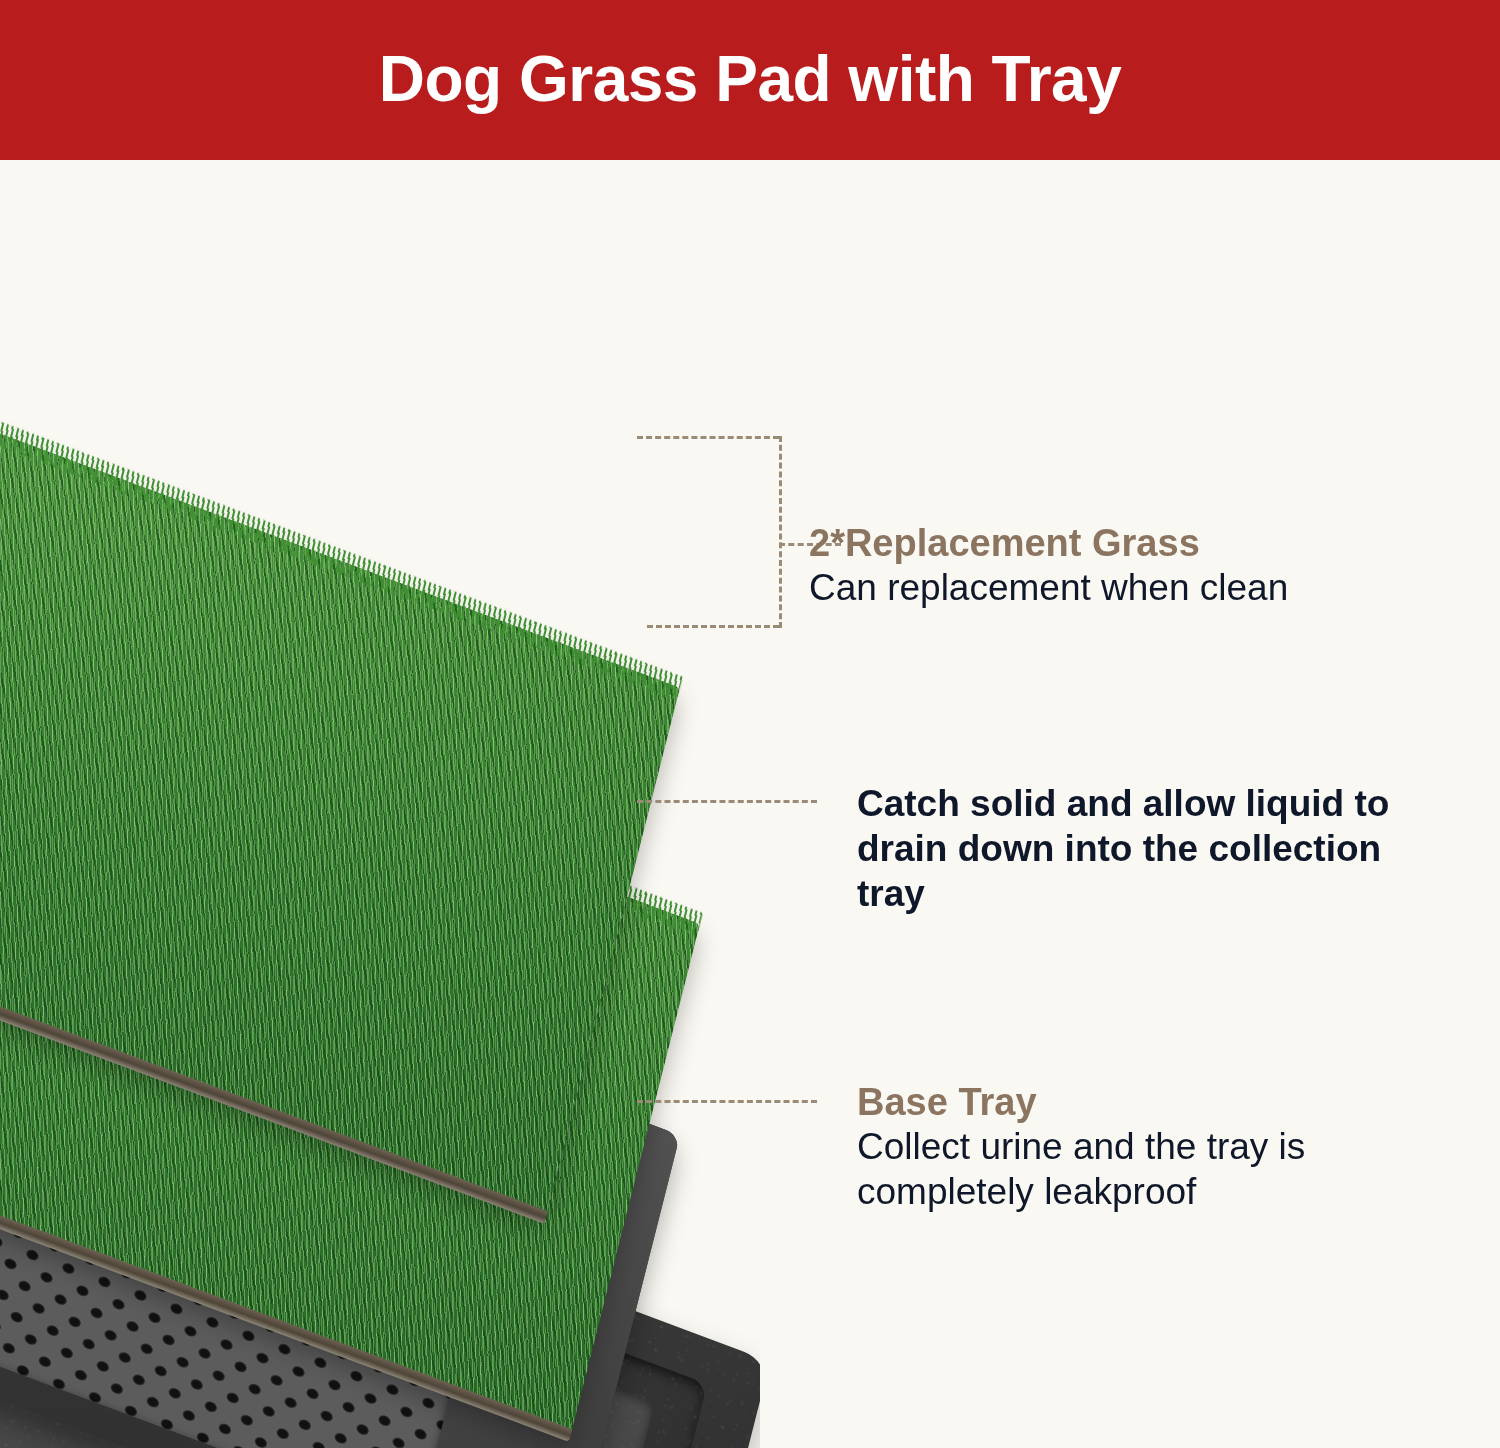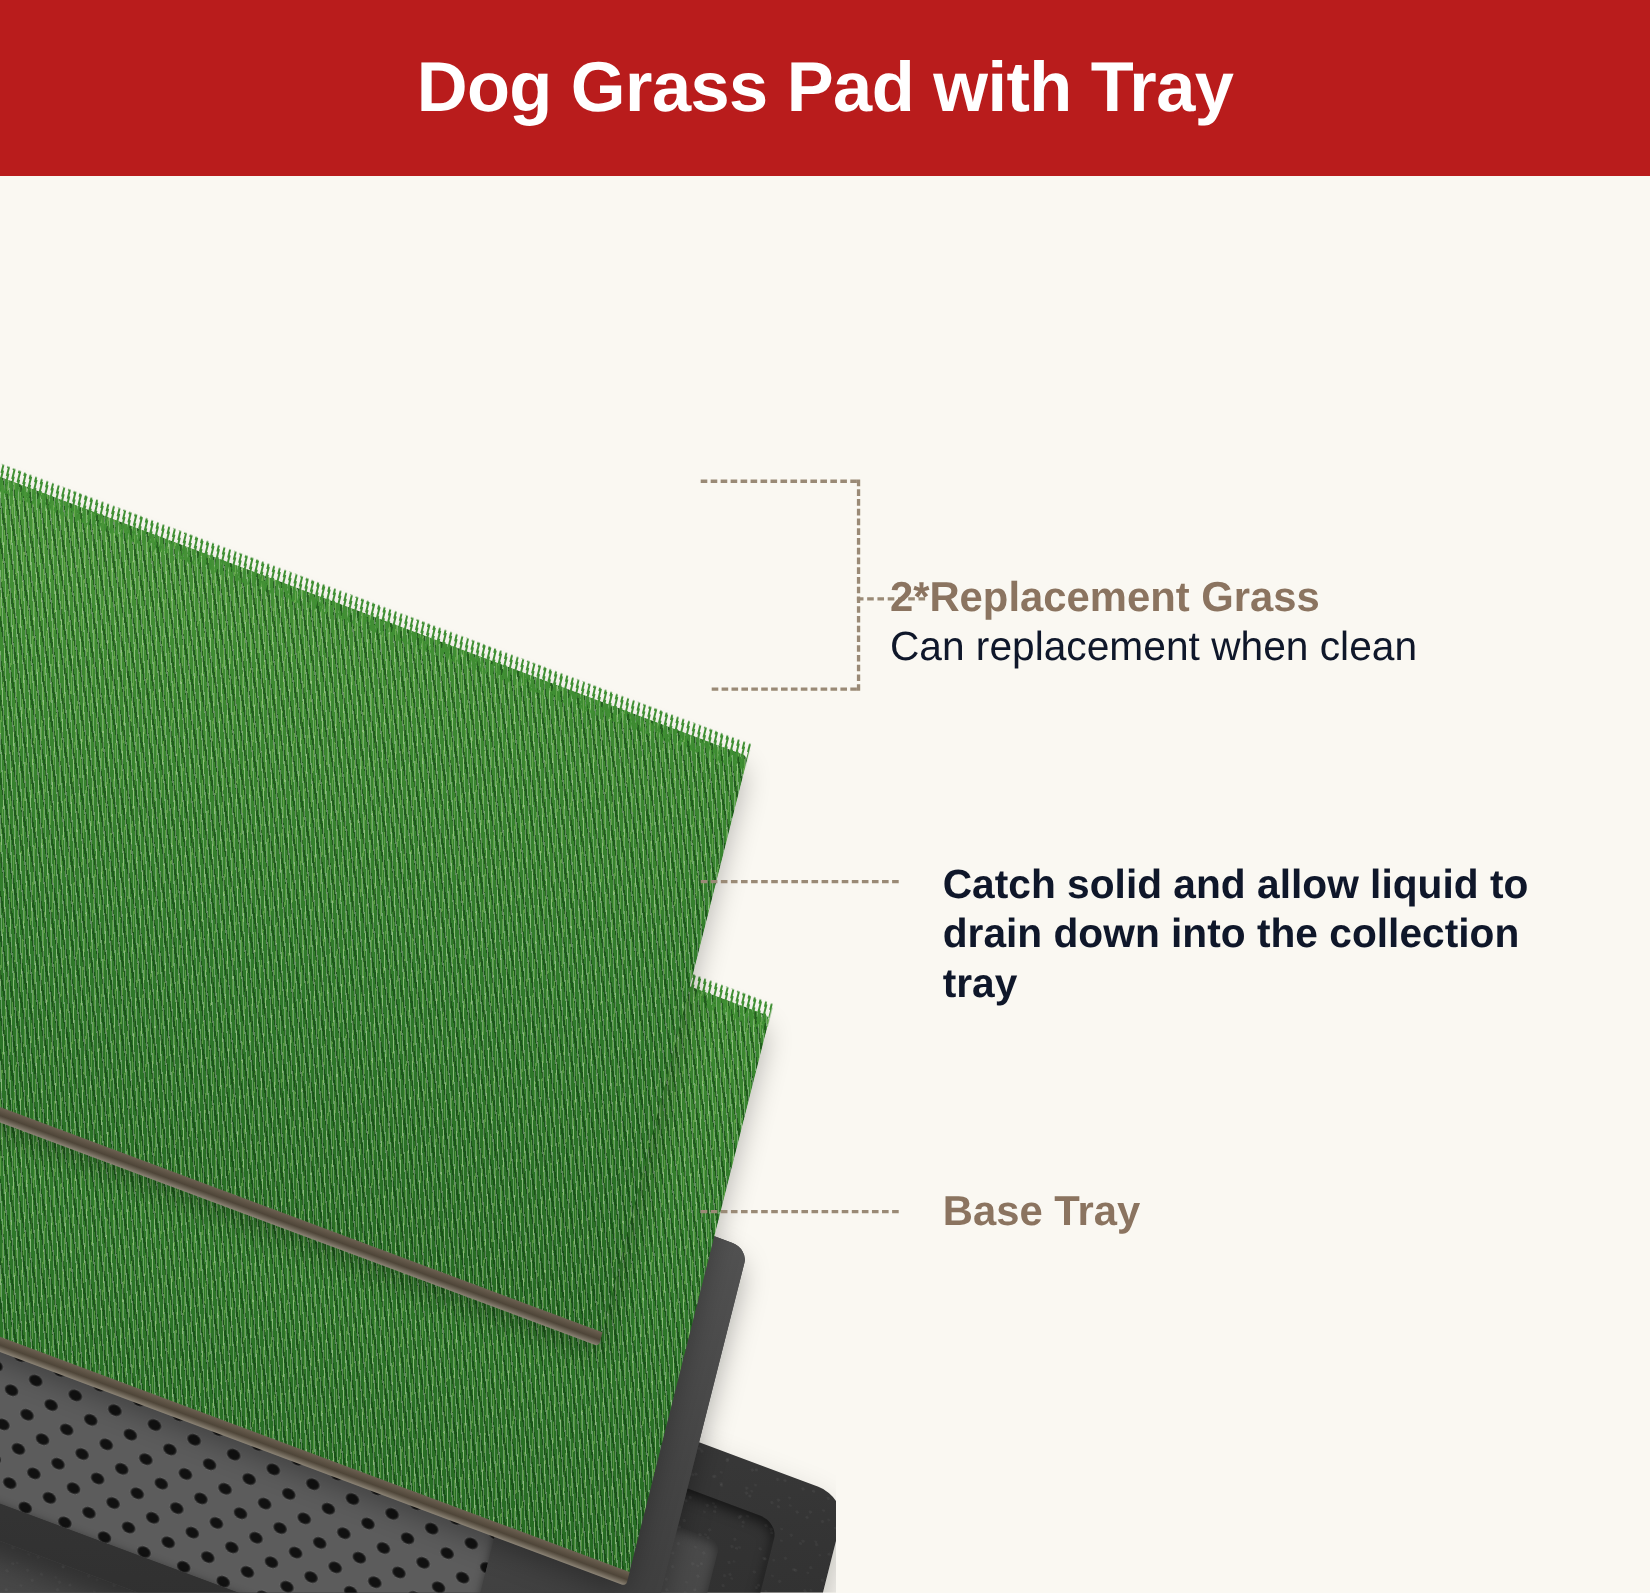--- a/index.html
+++ b/index.html
@@ -215,13 +215,14 @@
   <div class="c-head">2*Replacement Grass</div>
   <div class="c-body">Can replacement when clean</div>
 </div>
 
 <div class="callout callout-2">
   <div class="c-body" style="width:600px;font-weight:bold;">Catch solid and allow liquid to drain down into the collection tray</div>
 </div>
 
 <div class="callout callout-3">
   <div class="c-head">Base Tray</div>
+  <div class="c-body" style="width:600px;">Collect urine and the tray is completely leakproof</div>
 </div>
 
 </body></html>

